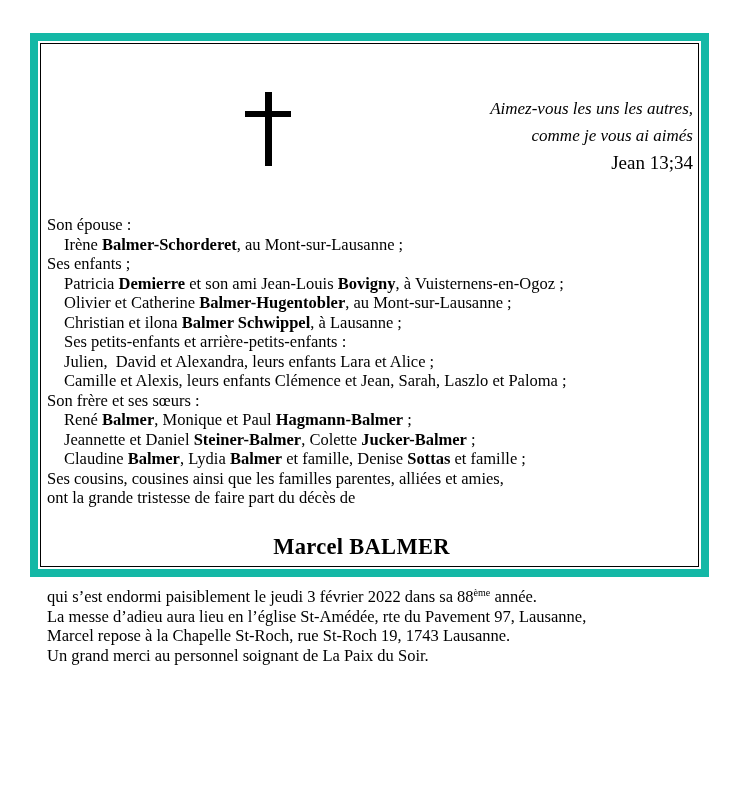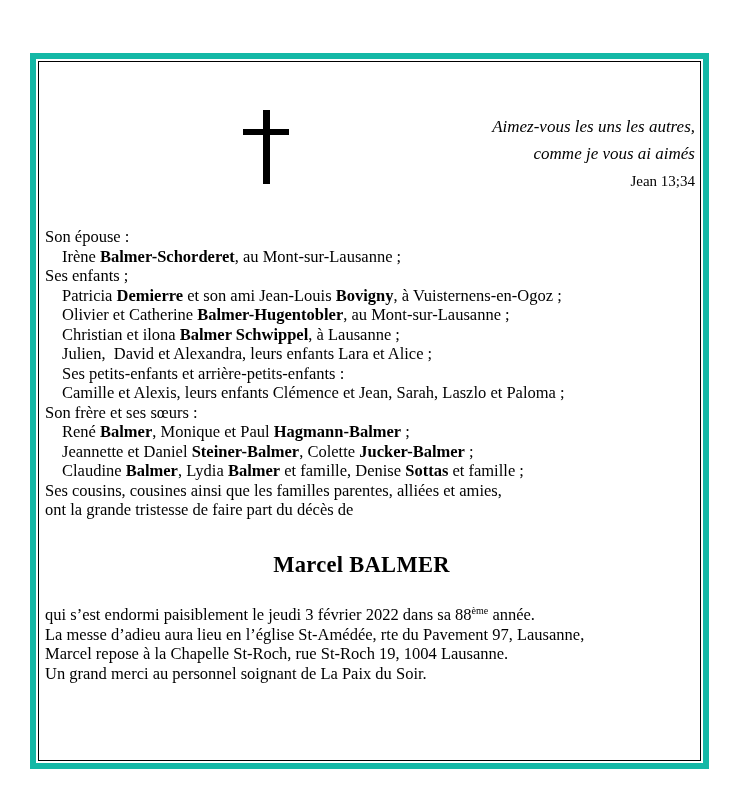--- a/index.html
+++ b/index.html
@@ -13,24 +13,23 @@
     position: relative;
     font-family: "Liberation Serif", serif;
     color: #000000;
     overflow: hidden;
   }
   .frame {
     position: absolute;
     left: 30px;
     top: 33px;
     width: 679px;
-    height: 716px;
+    height: 544px;
     box-sizing: border-box;
-    border: 6px solid #14b8a6;
-    margin-top: 20px;
+    border: 8px solid #14b8a6;
   }
   .frame-inner {
     position: absolute;
     inset: 2px;
     border: 1px solid #000000;
     pointer-events: none;
   }
   .cross {
     position: absolute;
     left: 207px;
@@ -61,29 +60,29 @@
     top: 54px;
     right: 8px;
     text-align: right;
   }
   .quote-line {
     font-style: italic;
     font-size: 17px;
     line-height: 27px;
   }
   .quote-ref {
-    font-size: 15px;
+    font-size: 19px;
     line-height: 22px;
     margin-top: 3px;
   }
   .family {
     position: absolute;
     left: 9px;
     right: 4px;
-    top: 168px;
+    top: 174px;
   }
   .details {
     position: absolute;
     left: 9px;
     right: 4px;
     top: 546px;
   }
   .text-line {
     font-size: 16.5px;
     line-height: 19.5px;
@@ -125,32 +124,32 @@
     <div class="quote-ref">Jean 13;34</div>
   </div>
 
   <div class="family" id="family-lines">
       <div class="text-line"><span>Son épouse :</span></div>
       <div class="text-line indented"><span>Irène </span><span class="bold">Balmer-Schorderet</span><span>, au Mont-sur-Lausanne ;</span></div>
       <div class="text-line"><span>Ses enfants ;</span></div>
       <div class="text-line indented"><span>Patricia </span><span class="bold">Demierre</span><span> et son ami Jean-Louis </span><span class="bold">Bovigny</span><span>, à Vuisternens-en-Ogoz ;</span></div>
       <div class="text-line indented"><span>Olivier et Catherine </span><span class="bold">Balmer-Hugentobler</span><span>, au Mont-sur-Lausanne ;</span></div>
       <div class="text-line indented"><span>Christian et ilona </span><span class="bold">Balmer Schwippel</span><span>, à Lausanne ;</span></div>
+      <div class="text-line indented"><span>Ses petits-enfants et arrière-petits-enfants :</span></div>
       <div class="text-line indented"><span>Julien,  David et Alexandra, leurs enfants Lara et Alice ;</span></div>
-      <div class="text-line indented"><span>Ses petits-enfants et arrière-petits-enfants :</span></div>
       <div class="text-line indented"><span>Camille et Alexis, leurs enfants Clémence et Jean, Sarah, Laszlo et Paloma ;</span></div>
       <div class="text-line"><span>Son frère et ses sœurs :</span></div>
       <div class="text-line indented"><span>René </span><span class="bold">Balmer</span><span>, Monique et Paul </span><span class="bold">Hagmann-Balmer</span><span> ;</span></div>
       <div class="text-line indented"><span>Jeannette et Daniel </span><span class="bold">Steiner-Balmer</span><span>, Colette </span><span class="bold">Jucker-Balmer</span><span> ;</span></div>
       <div class="text-line indented"><span>Claudine </span><span class="bold">Balmer</span><span>, Lydia </span><span class="bold">Balmer</span><span> et famille, Denise </span><span class="bold">Sottas</span><span> et famille ;</span></div>
       <div class="text-line"><span>Ses cousins, cousines ainsi que les familles parentes, alliées et amies,</span></div>
       <div class="text-line"><span>ont la grande tristesse de faire part du décès de</span></div>
     </div>
 
   <div class="title">Marcel BALMER</div>
 
   <div class="details" id="detail-lines">
       <div class="text-line"><span>qui s’est endormi paisiblement le jeudi 3 février 2022 dans sa 88</span><span class="sup">ème</span><span> année.</span></div>
       <div class="text-line"><span>La messe d’adieu aura lieu en l’église St-Amédée, rte du Pavement 97, Lausanne,</span></div>
-      <div class="text-line"><span>Marcel repose à la Chapelle St-Roch, rue St-Roch 19, 1004 Lausanne.</span></div>
+      <div class="text-line"><span>Marcel repose à la Chapelle St-Roch, rue St-Roch 19, 1743 Lausanne.</span></div>
       <div class="text-line"><span>Un grand merci au personnel soignant de La Paix du Soir.</span></div>
     </div>
 </div>
 
 </body></html>

